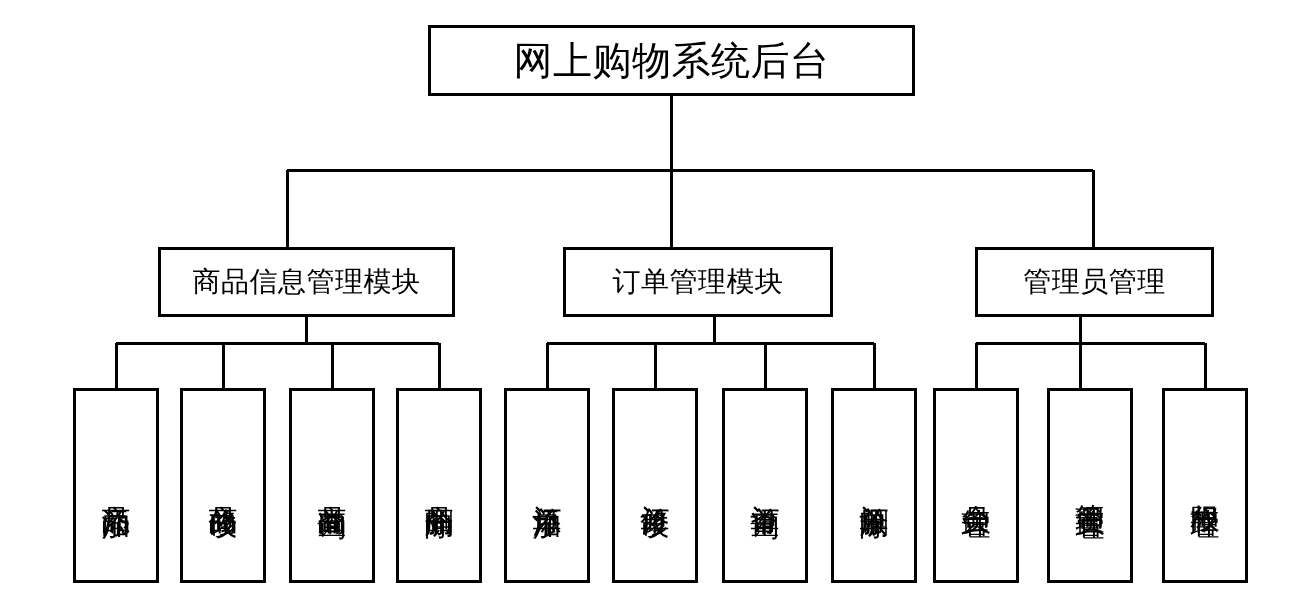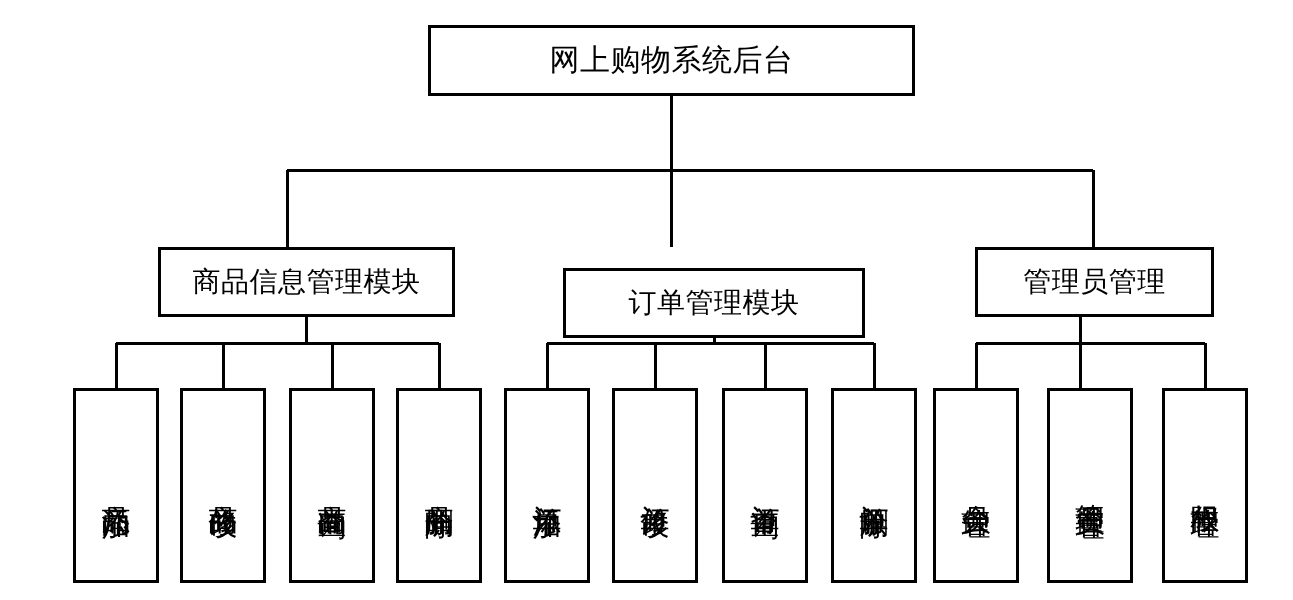--- a/index.html
+++ b/index.html
@@ -34,21 +34,21 @@
     justify-content: center;
     z-index: 2;
   }
   .node-label {
     color: #000000;
     line-height: 1.02;
     white-space: nowrap;
     letter-spacing: 0.5px;
   }
   .node.root .node-label {
-    font-size: 30px;
+    font-size: 39px;
   }
   .node.module .node-label {
     font-size: 28px;
   }
   .node.leaf {
     border-width: 3px;
   }
   .node.leaf .node-label {
     writing-mode: vertical-rl;
     text-orientation: upright;
@@ -96,21 +96,21 @@
   </svg>
 
   <div class="node root" style="left:428px; top:25px; width:487px; height:71px;">
     <span class="node-label">网上购物系统后台</span>
   </div>
 
   <div class="node module" style="left:158px; top:247px; width:297px; height:70px;">
     <span class="node-label">商品信息管理模块</span>
   </div>
 
-  <div class="node module" style="left:563px; top:247px; width:302px; height:70px;margin-top:21px;">
+  <div class="node module" style="left:563px; top:247px; width:270px; height:70px;">
     <span class="node-label">订单管理模块</span>
   </div>
 
   <div class="node module" style="left:975px; top:247px; width:239px; height:70px;">
     <span class="node-label">管理员管理</span>
   </div>
 
   <div class="node leaf" style="left:73px; top:388px; width:86px; height:195px;">
     <span class="node-label">商品添加</span>
   </div>

